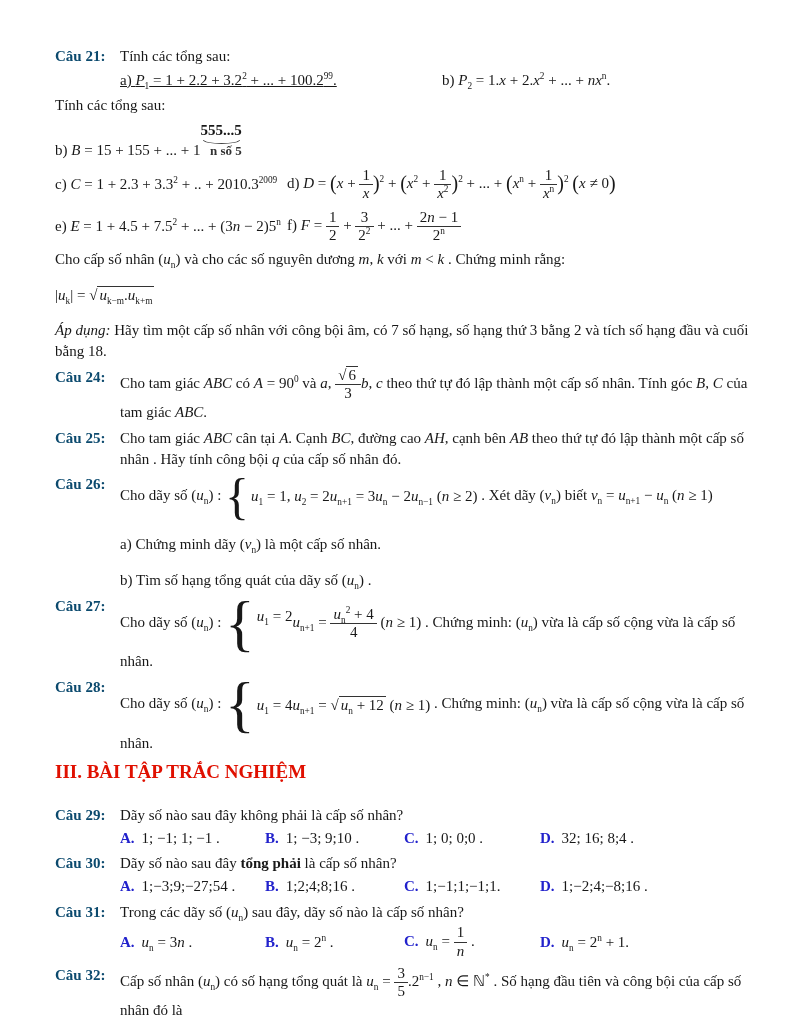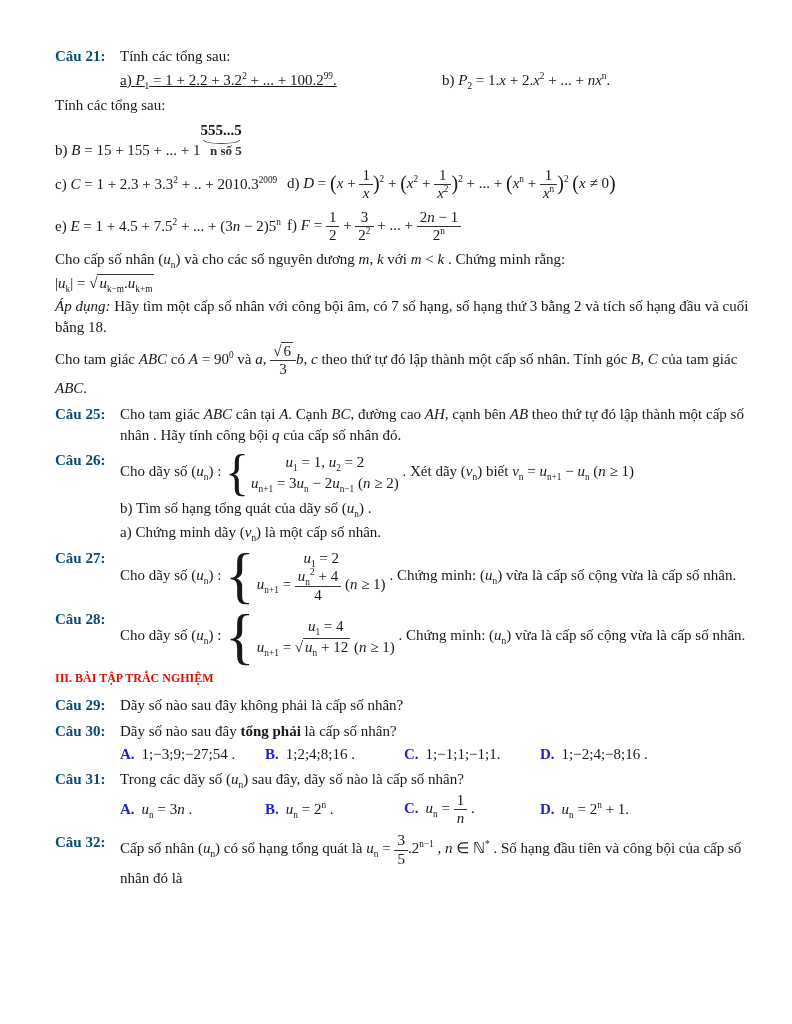--- a/index.html
+++ b/index.html
@@ -5,35 +5,35 @@
   html,body{margin:0;padding:0;background:#ffffff;}
   .page{position:relative;width:792px;height:1024px;box-sizing:border-box;
         padding:46px 40px 0 55px;overflow:hidden;
         font-family:"Liberation Serif",serif;font-size:15px;line-height:1.38;color:#181818;}
   .q{display:flex;margin-bottom:5px;}
   .qlab{color:#0c4a6e;font-weight:bold;width:65px;flex:none;}
   .qbody{flex:1;min-width:0;}
   .r21{display:flex;margin-top:3px;}
   .r21>span:first-child{width:322px;flex:none;text-decoration:underline;}
   .r22{display:grid;grid-template-columns:232px 1fr;align-items:center;margin-top:6px;}
-  .sub{margin-top:3px;}
-  .sec{color:#e01000;font-weight:bold;font-size:12px;margin:2px 0 9px 0;}
+  .sub{margin-top:15px;}
+  .sec{color:#e01000;font-weight:bold;font-size:19px;margin:2px 0 20px 0;}
   .opts{display:grid;grid-template-columns:145px 139px 136px 1fr;margin-top:2px;align-items:center;}
   .ol{color:#2222cc;font-weight:bold;margin-right:7px;}
   sup{font-size:62%;line-height:0;}
   sub{font-size:62%;line-height:0;}
   .fr{display:inline-block;vertical-align:middle;text-align:center;}
   .fr .ft{display:block;border-bottom:1px solid #333;padding:0 3px;line-height:1.15;}
   .fr .fb{display:block;padding:0 3px;line-height:1.15;}
   .sqb{border-top:1px solid #333;padding:0 2px;white-space:nowrap;}
   .bp{font-size:20px;vertical-align:-0.1em;line-height:0;}
   .cs{display:inline-flex;align-items:center;vertical-align:middle;}
   .csb{font-size:50px;line-height:0.9;margin-right:2px;font-weight:normal;}
   .cs.t .csb{font-size:62px;}
-  .csl{display:inline-flex;flex-direction:column;row-gap:0;text-align:left;align-items:center;}
+  .csl{display:inline-flex;flex-direction:row;row-gap:0;text-align:left;}
   .ub{display:inline-block;vertical-align:baseline;text-align:right;height:1.3em;font-weight:bold;}
   .ubt{display:block;line-height:1.15;}
   .uba{display:block;height:3px;border:1px solid #444;border-top:none;
        border-radius:0 0 50% 50%/0 0 100% 100%;margin:1px 2px 0 2px;}
   .ubl{display:block;font-size:13px;line-height:1.1;color:#333;}
   .f{display:inline-block;}
 </style>
 </head>
 <body>
 
@@ -69,20 +69,21 @@
 
   <div class="q">
     <div class="qbody">
       <div>Cho cấp số nhân (<i>u</i><sub>n</sub>) và cho các số nguyên dương <i>m</i>, <i>k</i> với <i>m</i> &lt; <i>k</i> . Chứng minh rằng:</div>
       <div class="sub">|<i>u</i><sub>k</sub>| = √<span class="sqb"><i>u</i><sub>k−m</sub>.<i>u</i><sub>k+m</sub></span></div>
       <div class="sub"><i>Áp dụng:</i> Hãy tìm một cấp số nhân với công bội âm, có 7 số hạng, số hạng thứ 3 bằng 2 và tích số hạng đầu và cuối bằng 18.</div>
     </div>
   </div>
 
   <div class="q">
+    <span class="qlab">Câu 24:</span>
     <div class="qbody">
       <div>Cho tam giác <i>ABC</i> có <i>A</i> = 90<sup>0</sup> và <i>a</i>, <span class="fr"><span class="ft">√<span class="sqb">6</span></span><span class="fb">3</span></span><i>b</i>, <i>c</i> theo thứ tự đó lập thành một cấp số nhân. Tính góc <i>B</i>, <i>C</i> của tam giác <i>ABC</i>.</div>
     </div>
   </div>
 
   <div class="q">
     <span class="qlab">Câu 25:</span>
     <div class="qbody">
       <div>Cho tam giác <i>ABC</i> cân tại <i>A</i>. Cạnh <i>BC</i>, đường cao <i>AH</i>, cạnh bên <i>AB</i> theo thứ tự đó lập thành một cấp số nhân . Hãy tính công bội <i>q</i> của cấp số nhân đó.</div>
     </div>
@@ -91,22 +92,22 @@
   <div class="q">
     <span class="qlab">Câu 26:</span>
     <div class="qbody">
       <div>Cho dãy số (<i>u</i><sub>n</sub>) : <span class="cs">
             <span class="csb">{</span>
             <span class="csl">
               <span><i>u</i><sub>1</sub> = 1, <i>u</i><sub>2</sub> = 2</span>
               <span><i>u</i><sub>n+1</sub> = 3<i>u</i><sub>n</sub> − 2<i>u</i><sub>n−1</sub> (<i>n</i> ≥ 2)</span>
             </span>
           </span> . Xét dãy (<i>v</i><sub>n</sub>) biết <i>v</i><sub>n</sub> = <i>u</i><sub>n+1</sub> − <i>u</i><sub>n</sub> (<i>n</i> ≥ 1)</div>
+      <div class="sub">a) Chứng minh dãy (<i>v</i><sub>n</sub>) là một cấp số nhân.</div>
       <div class="sub">b) Tìm số hạng tổng quát của dãy số (<i>u</i><sub>n</sub>) .</div>
-      <div class="sub">a) Chứng minh dãy (<i>v</i><sub>n</sub>) là một cấp số nhân.</div>
     </div>
   </div>
 
   <div class="q">
     <span class="qlab">Câu 27:</span>
     <div class="qbody">
       <div>Cho dãy số (<i>u</i><sub>n</sub>) : <span class="cs t">
             <span class="csb">{</span>
             <span class="csl">
               <span><i>u</i><sub>1</sub> = 2</span>
@@ -128,20 +129,26 @@
           </span> . Chứng minh: (<i>u</i><sub>n</sub>) vừa là cấp số cộng vừa là cấp số nhân.</div>
     </div>
   </div>
 
   <div class="sec">III. BÀI TẬP TRẮC NGHIỆM</div>
 
   <div class="q">
     <span class="qlab">Câu 29:</span>
     <div class="qbody">
       <div>Dãy số nào sau đây không phải là cấp số nhân?</div>
+      <div class="opts">
+        <span class="opt"><b class="ol">A.</b><span>1; −1; 1; −1 .</span></span>
+        <span class="opt"><b class="ol">B.</b><span>1; −3; 9;10 .</span></span>
+        <span class="opt"><b class="ol">C.</b><span>1; 0; 0;0 .</span></span>
+        <span class="opt"><b class="ol">D.</b><span>32; 16; 8;4 .</span></span>
+      </div>
     </div>
   </div>
 
   <div class="q">
     <span class="qlab">Câu 30:</span>
     <div class="qbody">
       <div>Dãy số nào sau đây <b>tổng phải</b> là cấp số nhân?</div>
       <div class="opts">
         <span class="opt"><b class="ol">A.</b><span>1;−3;9;−27;54 .</span></span>
         <span class="opt"><b class="ol">B.</b><span>1;2;4;8;16 .</span></span>

